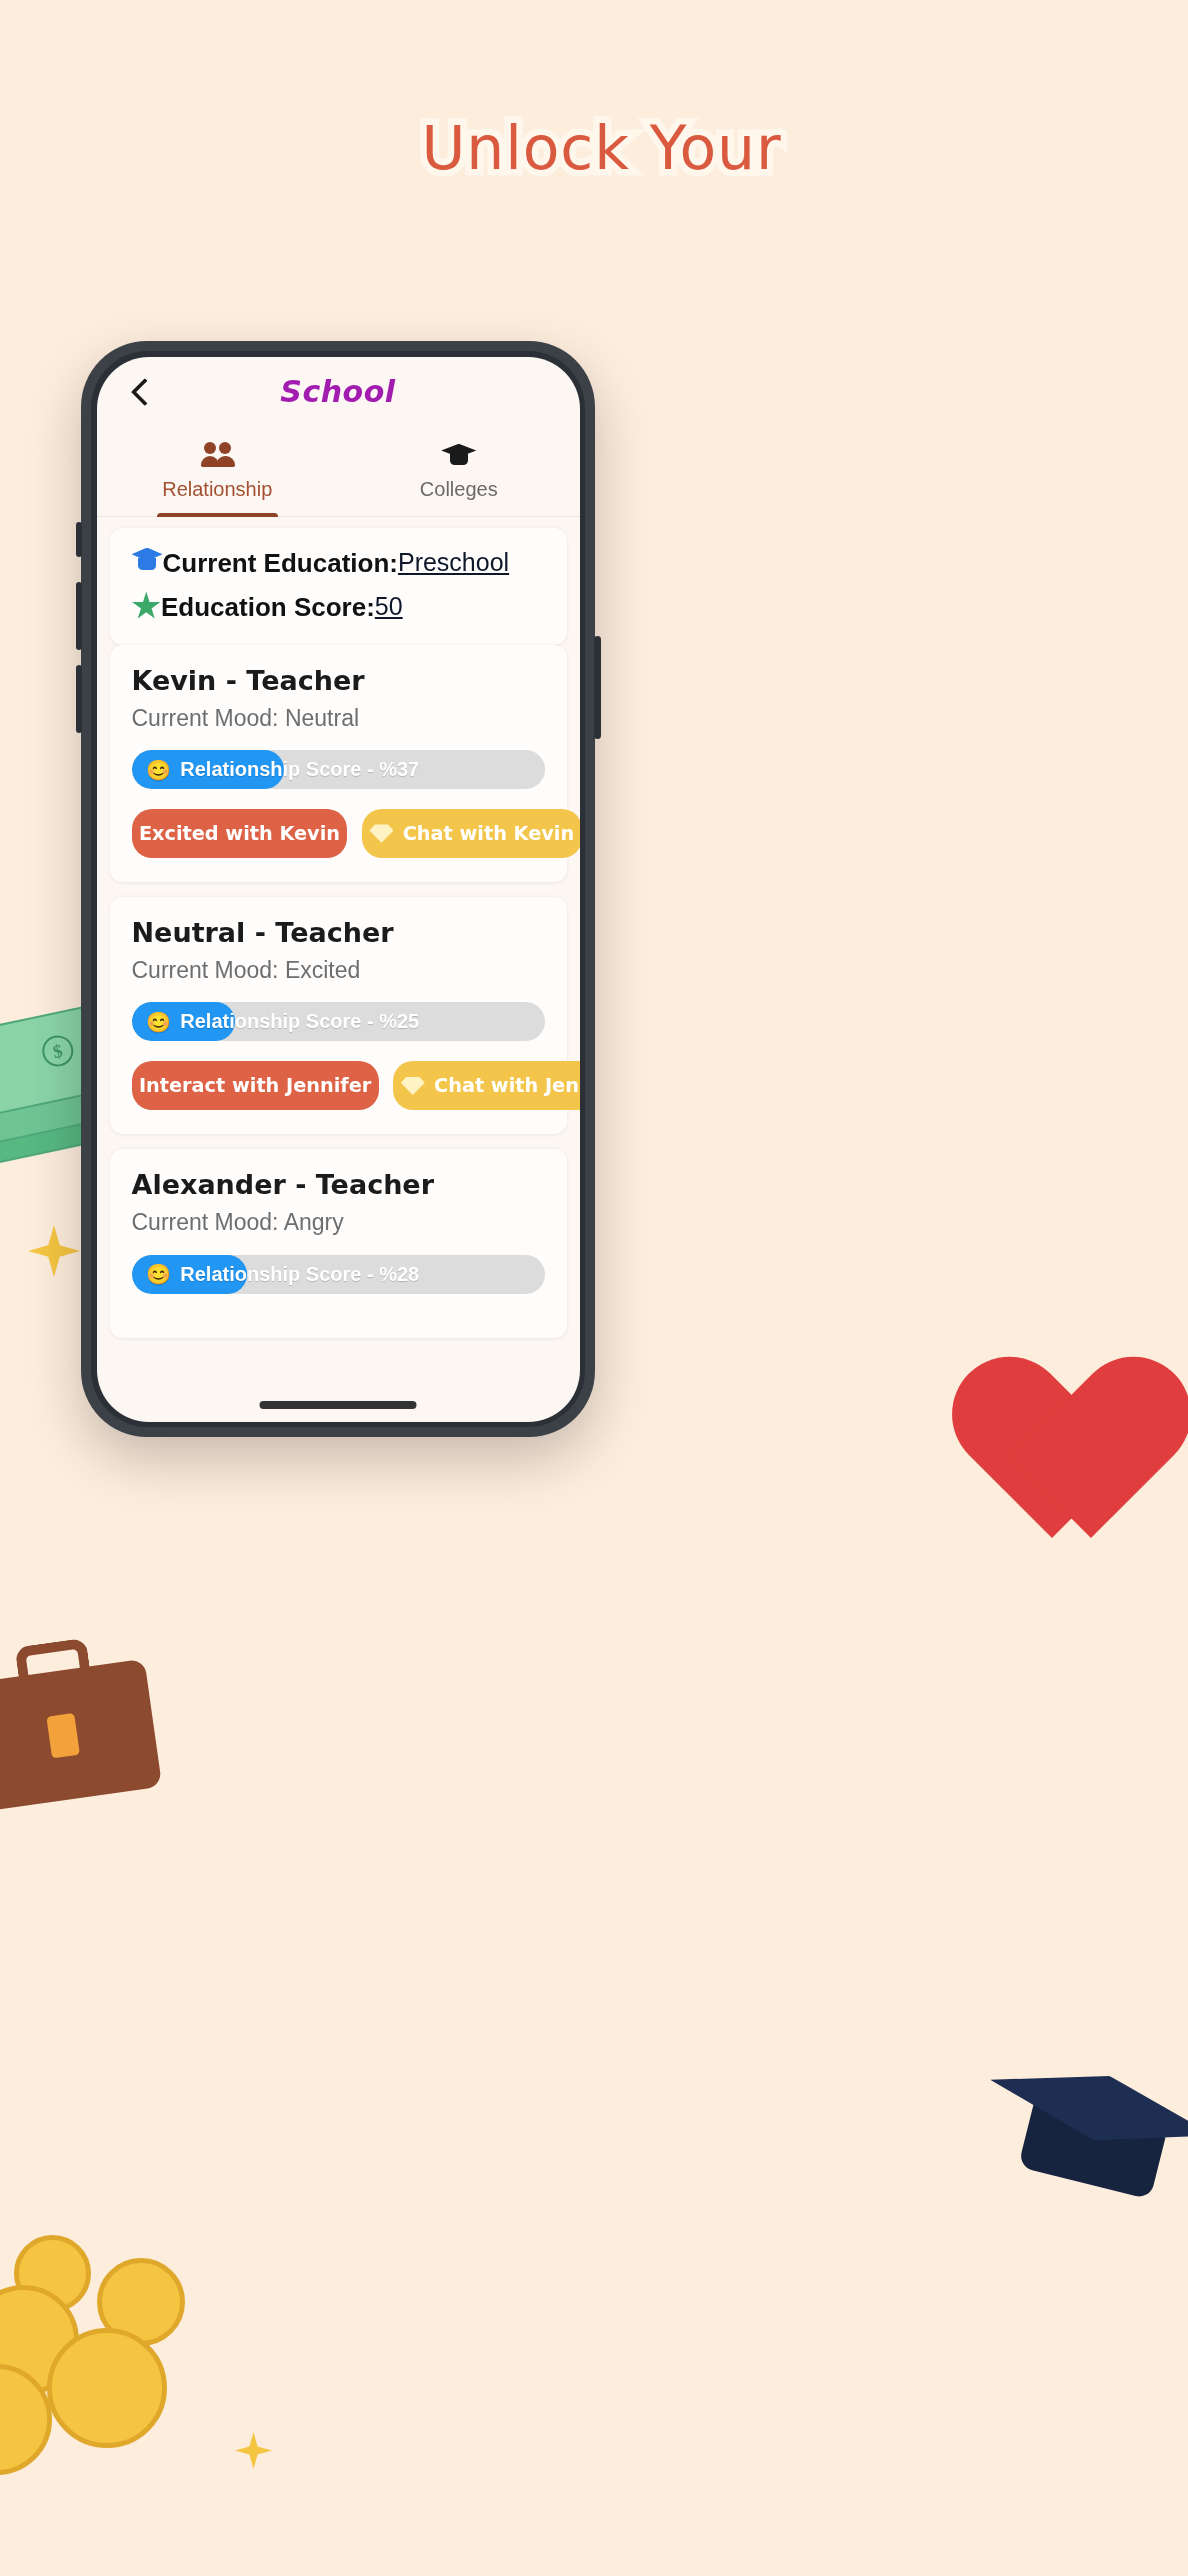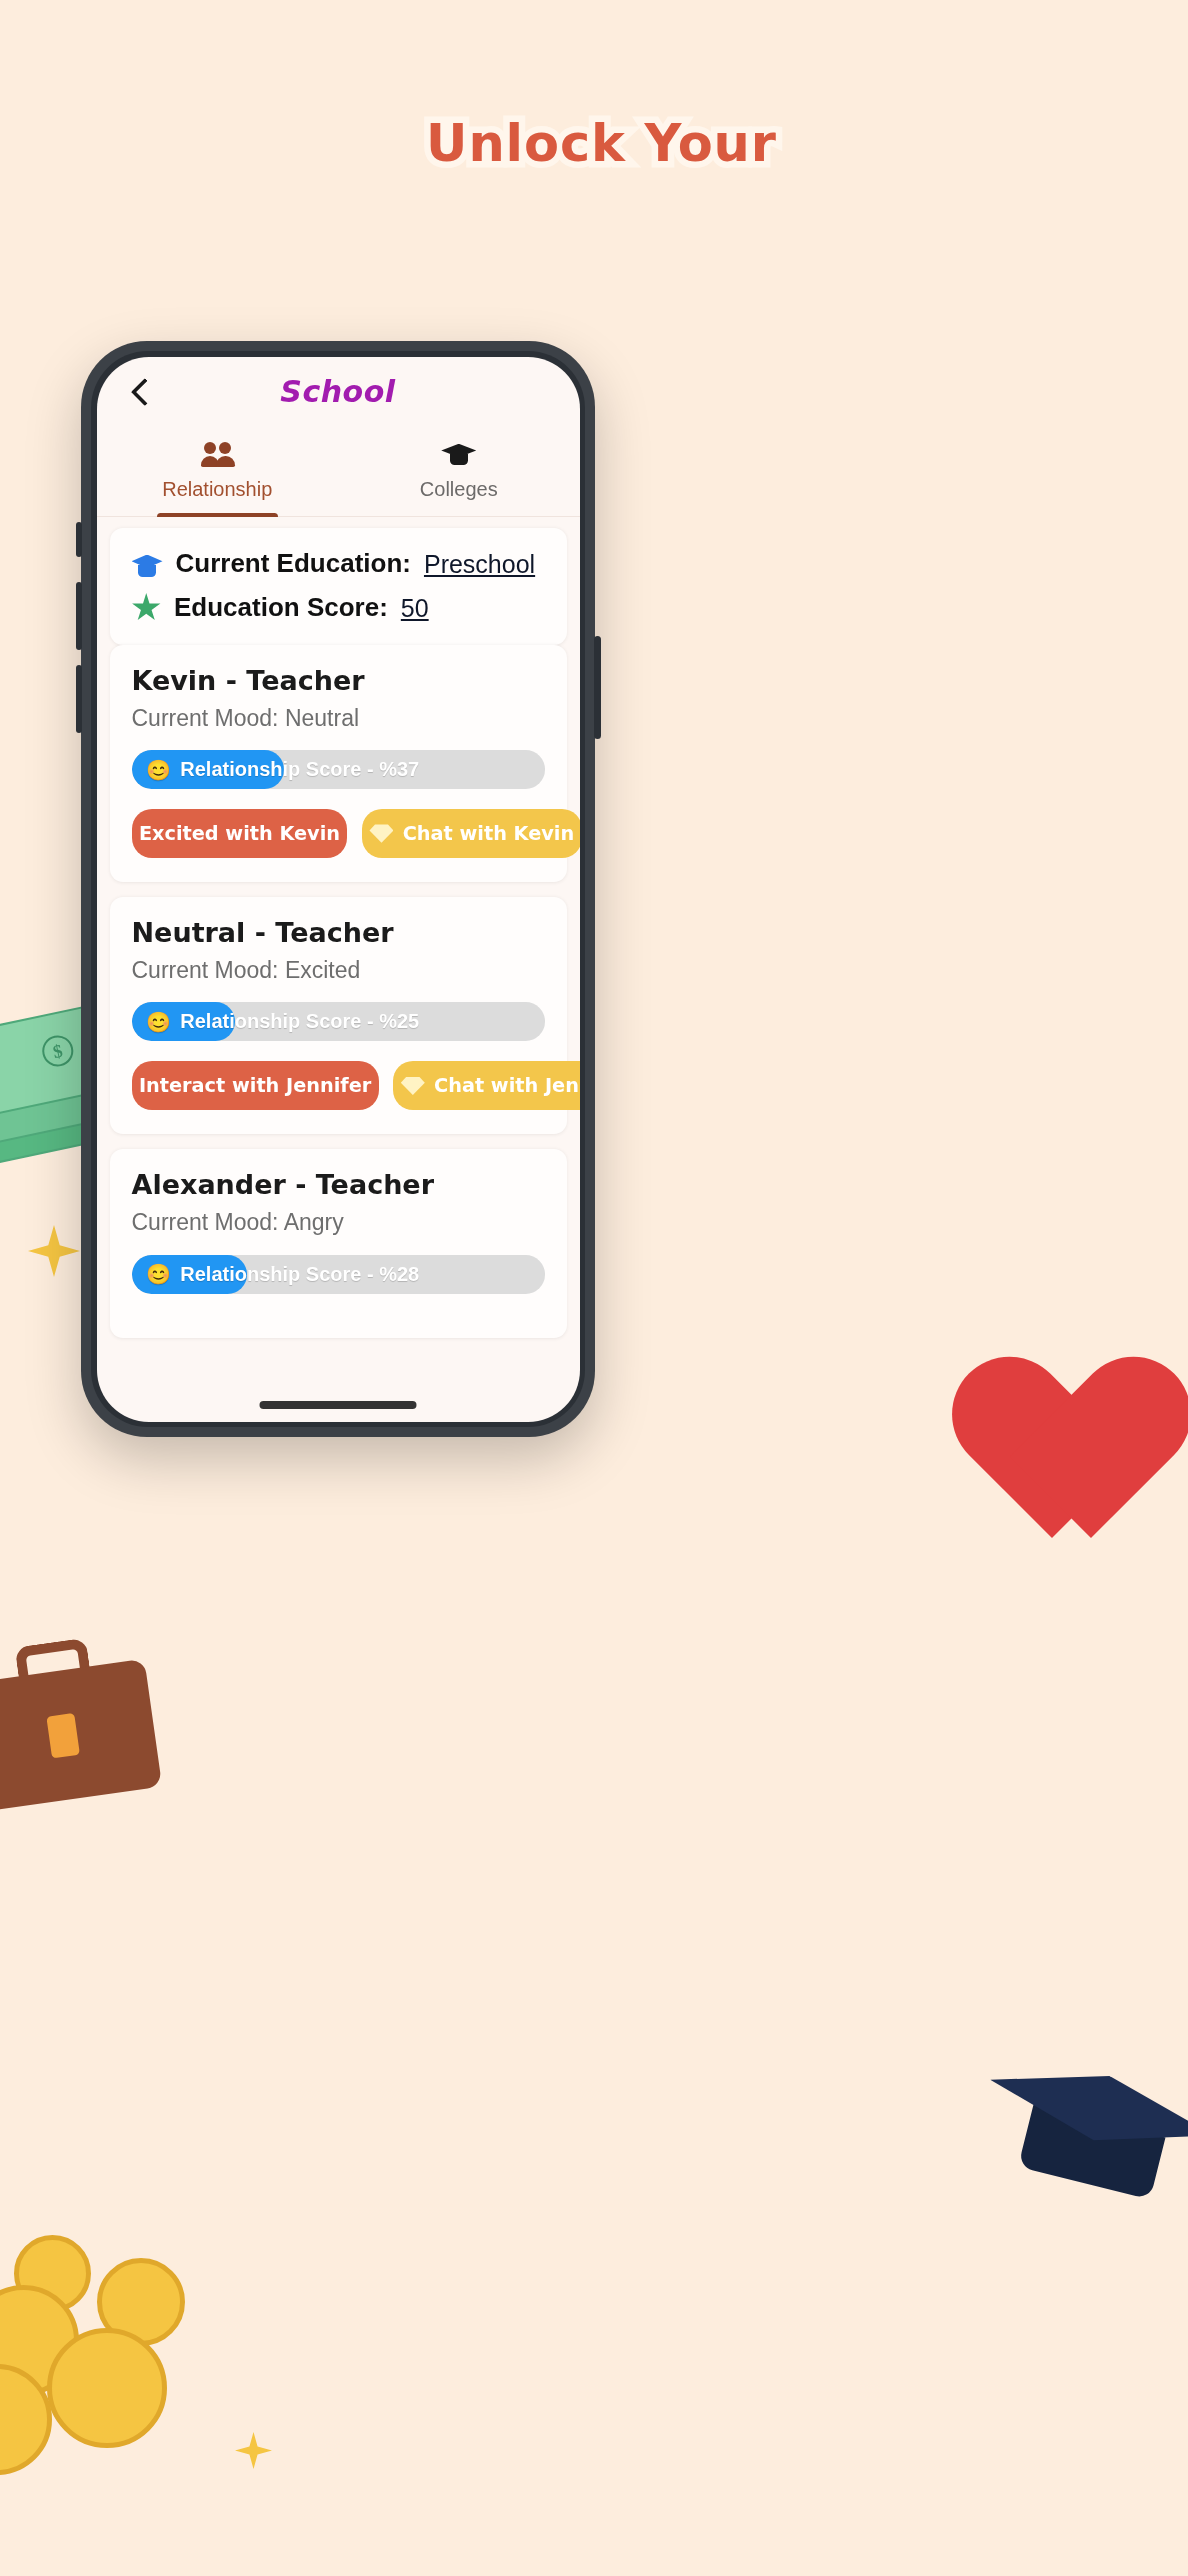--- a/index.html
+++ b/index.html
@@ -67,21 +67,21 @@
   .coins .c5 { left:55px;  top:88px;  width:77px;  height:77px; }
   .spark { position:absolute; left:28px; top:1225px; width:52px; height:52px;
     background:#F5C542;
     clip-path:polygon(50% 0,61% 39%,100% 50%,61% 61%,50% 100%,39% 61%,0 50%,39% 39%); }
   .spark2 { left:235px; top:2432px; width:37px; height:37px; }
 
   
   .headline {
     position:absolute; left:0; right:0; top:118px; text-align:center;
     font-family:"DejaVu Sans", sans-serif;
-    font-weight:bold; font-size:51px; line-height:1.02;
+    font-weight:normal; font-size:60px; line-height:1.02;
     color:#D95A3F; letter-spacing:0.9px;
     -webkit-text-stroke:13px #FFF6EC; paint-order:stroke fill;
     text-shadow:0 3.7px 0 rgba(255,246,236,.9);
     margin-left:15px;
   }
   .headline .l2 { display:block; }
 
   
   .phone {
     position:absolute; left:81px; top:341px; width:514px; height:1096px;
@@ -170,21 +170,21 @@
     background:#1a1a1a; border-radius:0 0 4.6px 4.6px; }
 
   
   .body-scroll { height:calc(100% - 72px - 70px - 87px); overflow:hidden;
     background:#FDF7F4; position:relative; }
 
   .edu-card {
     margin:11px 13px 0; background:#FFFDFC; border-radius:13px;
     padding:20px 22px 22px; box-shadow:0 0.9px 3.7px rgba(0,0,0,.07);
   }
-  .edu-row { display:flex; align-items:flex-end; gap:13px; margin-bottom:13px; }
+  .edu-row { display:flex; align-items:flex-start; margin-bottom:13px; }
   .edu-row:last-child { margin-bottom:0; }
   .edu-row .k { font-weight:700; font-size:26px; color:#111; }
   .edu-row .v { font-size:25px; color:#0f172a;text-decoration:underline; }
   .ico-cap2 { width:31px; height:24px; position:relative; flex:none; }
   .ico-cap2 s:nth-child(1){ position:absolute; left:0; top:0; width:31px; height:14.7px;
     background:#2C7BE5; clip-path:polygon(50% 0,100% 46%,50% 92%,0 46%); }
   .ico-cap2 s:nth-child(2){ position:absolute; left:6.4px; top:10px; width:18.4px; height:12px;
     background:#2C7BE5; border-radius:0 0 4.6px 4.6px; }
   .ico-star { width:29.5px; height:29.5px; flex:none; background:#3CA86A;
     clip-path:polygon(50% 0,61% 35%,98% 35%,68% 57%,79% 91%,50% 70%,21% 91%,32% 57%,2% 35%,39% 35%); }

